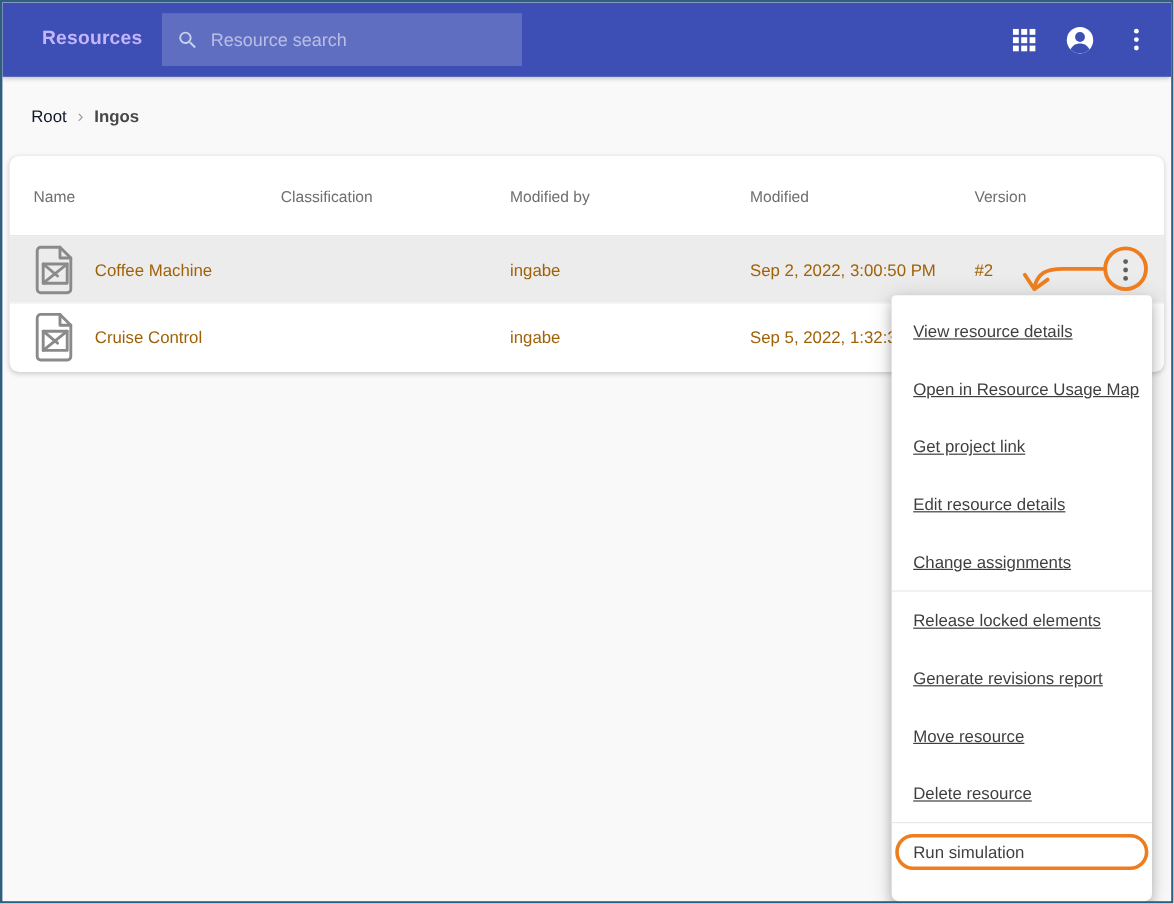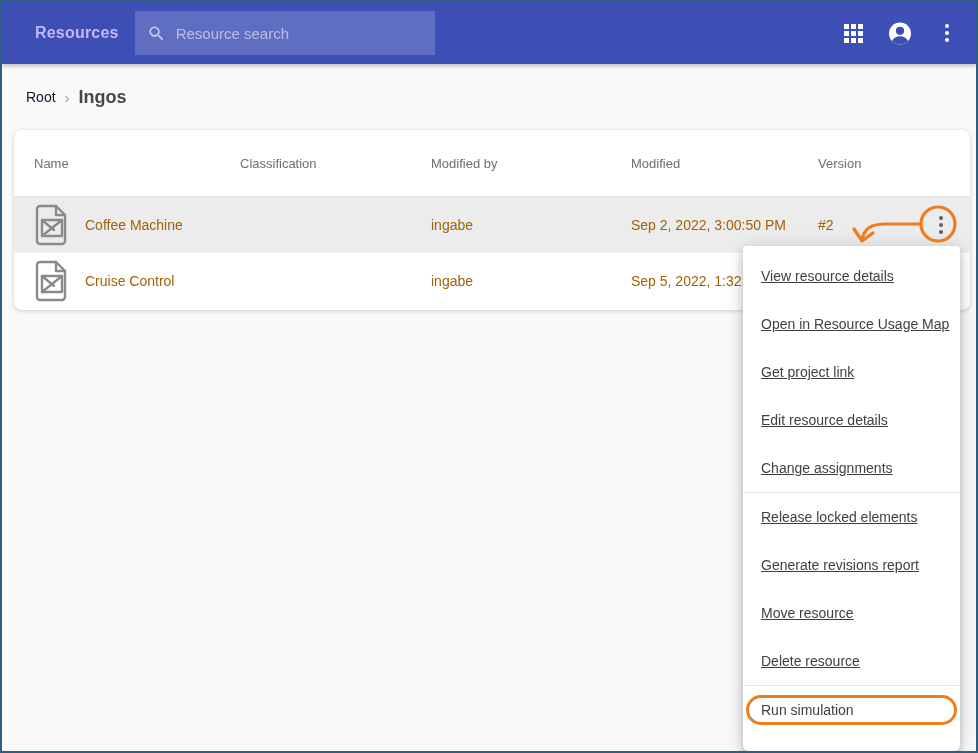--- a/index.html
+++ b/index.html
@@ -29,24 +29,24 @@
   .dots-v { display:flex; flex-direction:column; gap:3px; align-items:center; }
   .dots-v i { width:4px; height:4px; border-radius:50%; display:block; }
   .dots-v.white i { background:#fff; }
   .dots-v.gray i { background:#5F5F5F; }
   
   .breadcrumb {
     height:66px; display:flex; align-items:center; padding-left:24px; gap:9px;
   }
   .crumb-root { font-size:14px; color:#0f172a; cursor:pointer; }
   .crumb-sep { font-size:15px; color:#9E9E9E; }
-  .crumb-current { font-size:18px; color:#474747; font-weight:700; }
+  .crumb-current { font-size:14px; color:#474747; font-weight:700; }
   
   .card {
-    position:absolute; left:12px; right:6px; top:128px; height:180px;
+    position:absolute; left:6px; right:6px; top:128px; height:180px;
     background:#fff; border-radius:8px;
     box-shadow:0 1px 4px rgba(0,0,0,0.18);
   }
   .trow {
     display:grid; grid-template-columns:226px 191px 200px 187px 94px 1fr;
     align-items:center;
   }
   .thead { height:67px; color:#6F6F6F; font-size:13px; border-bottom:1px solid #E3E3E3; }
   .thead .cell-name { padding-left:20px; }
   .tbody-row { height:55px; font-size:14px; color:#a16207; cursor:pointer; }

